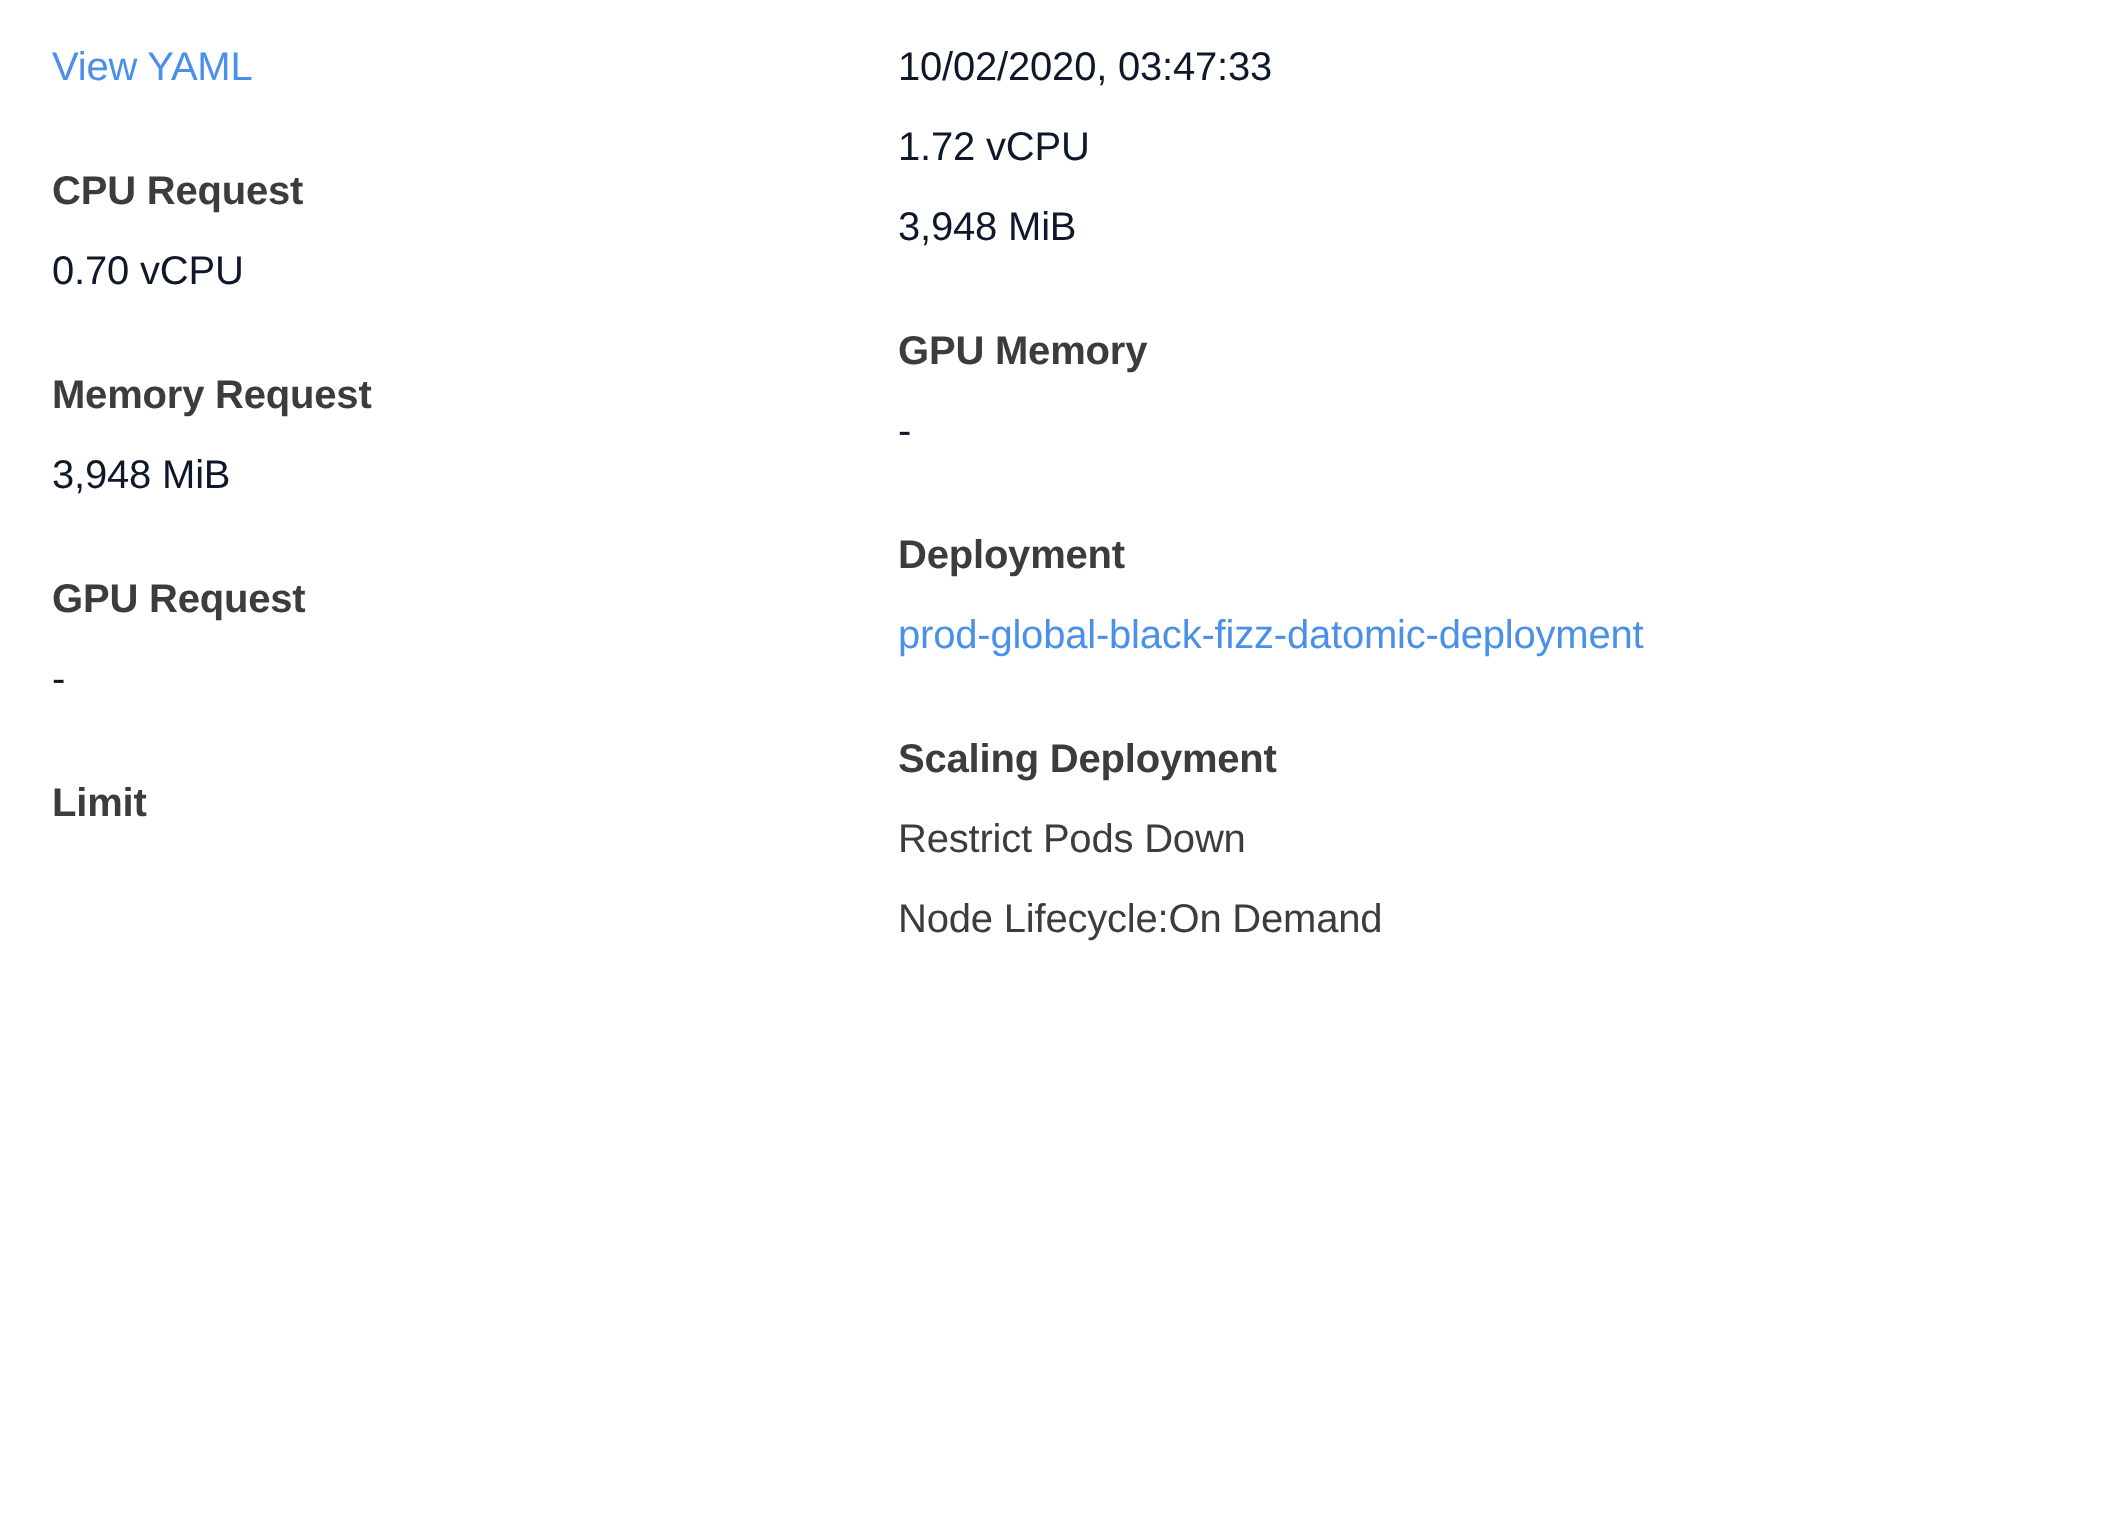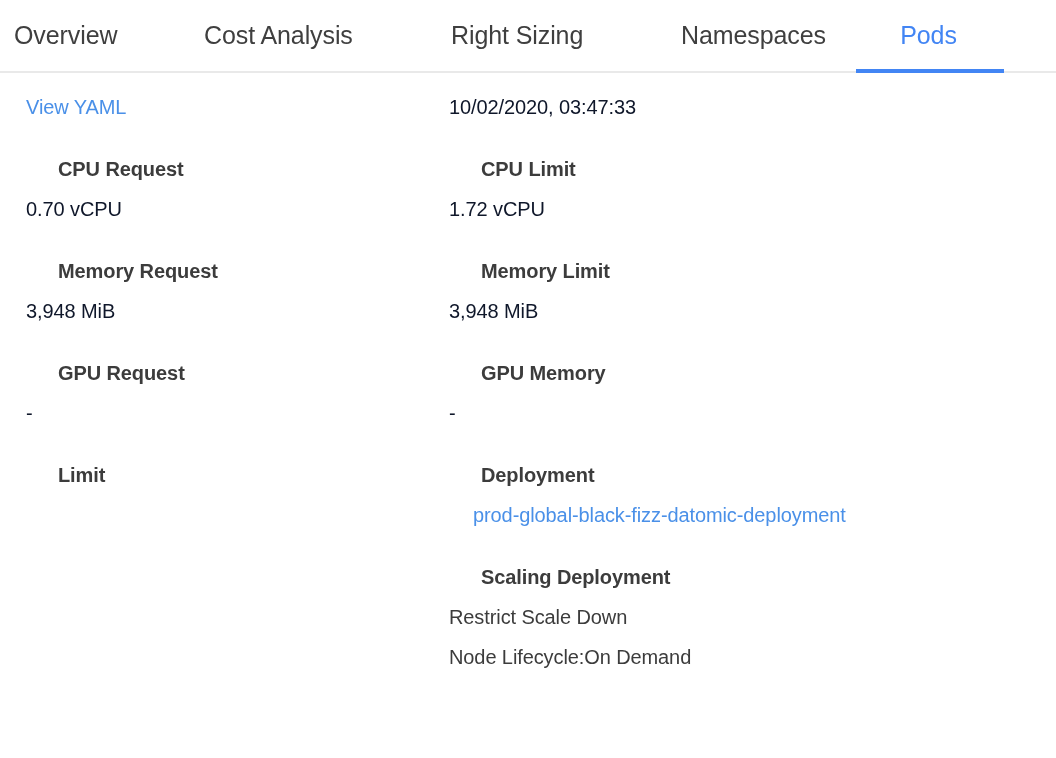--- a/index.html
+++ b/index.html
@@ -105,128 +105,100 @@
 
   .field-value.link,
   .link {
     color: #4a90e8;
     cursor: pointer;
     word-break: break-all;
     overflow-wrap: anywhere;
   }
 
   
-  .gap-label { margin-top: 36px; margin-left: 32px; }
+  .gap-label { margin-top: 36px; }
   .val-gap   { margin-top: 14px; }
 
   .top-line  { height: 26px; }
 
   .wrapbox { max-width: 330px; }
-  .wrapbox-r { max-width: 378px; margin-left: 24px; }
+  .wrapbox-r { max-width: 378px; }
 
   .constraint {
     font-size: 20px;
     font-weight: 400;
     color: #3c3c3c;
     line-height: 26px;
     letter-spacing: -0.1px;
   }
 </style>
 </head>
 <body>
 
 <div class="page">
 
-  <div class="tabbar">
-    <div class="tabs">
-
-      <div class="tab t0">
-        <span>Overview</span>
+
+  <div class="content">
+    <div class="cols">
+
+      <div class="col-left">
+
+        <div class="top-line">
+          <span class="field-value link">View YAML</span>
+        </div>
+
+        <div class="field">
+          <div class="field-label gap-label">CPU Request</div>
+          <div class="field-value val-gap">0.70 vCPU</div>
+        </div>
+
+        <div class="field">
+          <div class="field-label gap-label">Memory Request</div>
+          <div class="field-value val-gap">3,948 MiB</div>
+        </div>
+
+        <div class="field">
+          <div class="field-label gap-label">GPU Request</div>
+          <div class="field-value val-gap">-</div>
+        </div>
+
+        <div class="field">
+          <div class="field-label gap-label">Limit</div>
+        </div>
+
       </div>
 
-      <div class="tab t1">
-        <span>Cost Analysis</span>
-      </div>
-
-      <div class="tab t2">
-        <span>Right Sizing</span>
-      </div>
-
-      <div class="tab t3">
-        <span>Namespaces</span>
-      </div>
-
-      <div class="tab t4 active">
-        <span>Pods</span>
-        <span class="tab-underline"></span>
+      <div class="col-right">
+
+        <div class="top-line">
+          <span class="field-value">10/02/2020, 03:47:33</span>
+        </div>
+
+        <div class="field">
+          <div class="field-value val-gap">1.72 vCPU</div>
+        </div>
+
+        <div class="field">
+          <div class="field-value val-gap">3,948 MiB</div>
+        </div>
+
+        <div class="field">
+          <div class="field-label gap-label">GPU Memory</div>
+          <div class="field-value val-gap">-</div>
+        </div>
+
+        <div class="field">
+          <div class="field-label gap-label">Deployment</div>
+          <div class="field-value link val-gap wrapbox-r">prod-global-black-fizz-datomic-deployment</div>
+        </div>
+
+        <div class="field">
+          <div class="field-label gap-label">Scaling Deployment</div>
+          <div class="constraint val-gap">Restrict Pods Down</div>
+          <div class="constraint val-gap">Node Lifecycle:On Demand</div>
+        </div>
+
       </div>
 
     </div>
   </div>
 
-  <div class="content">
-    <div class="cols">
-
-      <div class="col-left">
-
-        <div class="top-line">
-          <span class="field-value link">View YAML</span>
-        </div>
-
-        <div class="field">
-          <div class="field-label gap-label">CPU Request</div>
-          <div class="field-value val-gap">0.70 vCPU</div>
-        </div>
-
-        <div class="field">
-          <div class="field-label gap-label">Memory Request</div>
-          <div class="field-value val-gap">3,948 MiB</div>
-        </div>
-
-        <div class="field">
-          <div class="field-label gap-label">GPU Request</div>
-          <div class="field-value val-gap">-</div>
-        </div>
-
-        <div class="field">
-          <div class="field-label gap-label">Limit</div>
-        </div>
-
-      </div>
-
-      <div class="col-right">
-
-        <div class="top-line">
-          <span class="field-value">10/02/2020, 03:47:33</span>
-        </div>
-
-        <div class="field">
-          <div class="field-label gap-label">CPU Limit</div>
-          <div class="field-value val-gap">1.72 vCPU</div>
-        </div>
-
-        <div class="field">
-          <div class="field-label gap-label">Memory Limit</div>
-          <div class="field-value val-gap">3,948 MiB</div>
-        </div>
-
-        <div class="field">
-          <div class="field-label gap-label">GPU Memory</div>
-          <div class="field-value val-gap">-</div>
-        </div>
-
-        <div class="field">
-          <div class="field-label gap-label">Deployment</div>
-          <div class="field-value link val-gap wrapbox-r">prod-global-black-fizz-datomic-deployment</div>
-        </div>
-
-        <div class="field">
-          <div class="field-label gap-label">Scaling Deployment</div>
-          <div class="constraint val-gap">Restrict Scale Down</div>
-          <div class="constraint val-gap">Node Lifecycle:On Demand</div>
-        </div>
-
-      </div>
-
-    </div>
-  </div>
-
 </div>
 
 </body></html>

